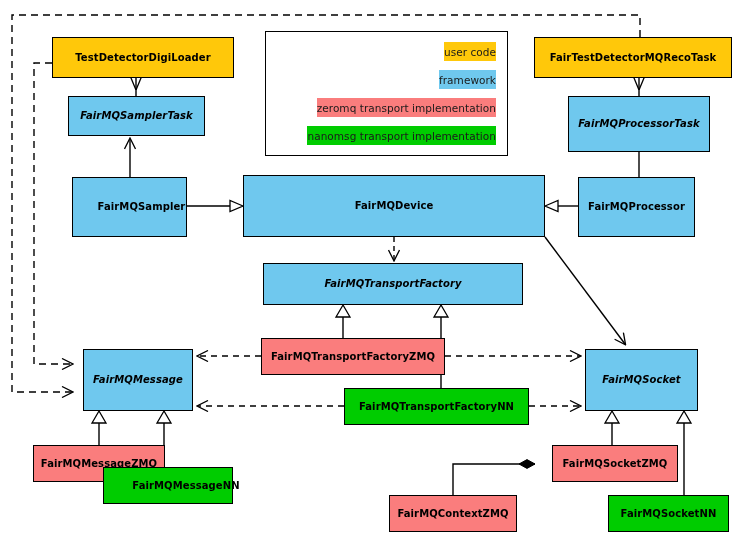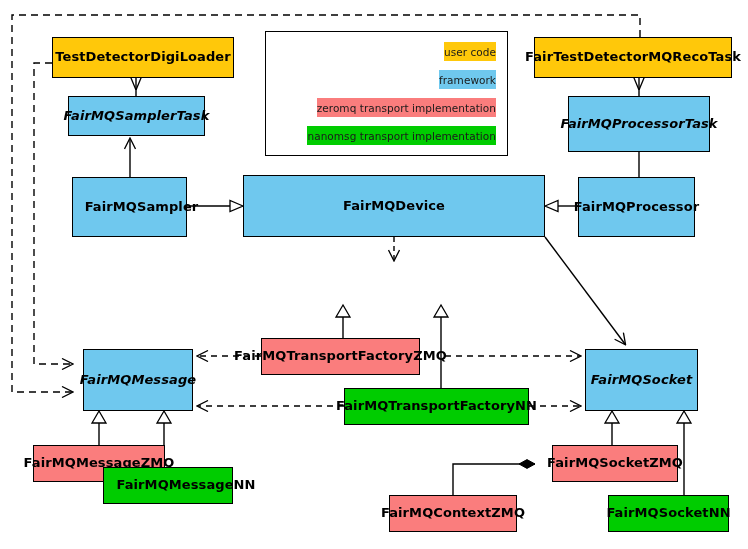--- a/index.html
+++ b/index.html
@@ -21,21 +21,21 @@
     pointer-events:none;
   }
   .node{
     position:absolute;
     box-sizing:border-box;
     border:1.4px solid #000000;
     display:flex;
     align-items:center;
     justify-content:center;
     text-align:center;
-    font-size:13px;
+    font-size:10px;
     font-weight:bold;
     color:#000000;
     line-height:1.15;
     letter-spacing:0.1px;
     padding:0 4px;
   }
   .node.abstract{ font-style:italic; }
   .c-user{ background:#FFC80A; }
   .c-framework{ background:#6FC8EE; }
   .c-zmq{ background:#FA7D7D; }
@@ -178,22 +178,23 @@
   <div class="node c-framework abstract" style="left:68px;top:96px;width:137px;height:40px;">FairMQSamplerTask</div>
 
   <div class="node c-framework abstract" style="left:568px;top:96px;width:142px;height:56px;">FairMQProcessorTask</div>
 
   <div class="node c-framework" style="left:72px;top:177px;width:115px;height:60px;padding-left:28px;">FairMQSampler</div>
 
   <div class="node c-framework" style="left:243px;top:175px;width:302px;height:62px;">FairMQDevice</div>
 
   <div class="node c-framework" style="left:578px;top:177px;width:117px;height:60px;">FairMQProcessor</div>
 
-
-  <div class="node c-zmq" style="left:261px;top:338px;width:159px;height:37px;">FairMQTransportFactoryZMQ</div>
+  <div class="node c-framework abstract" style="left:263px;top:263px;width:260px;height:42px;">FairMQTransportFactory</div>
+
+  <div class="node c-zmq" style="left:261px;top:338px;width:184px;height:37px;">FairMQTransportFactoryZMQ</div>
 
   <div class="node c-nn" style="left:344px;top:388px;width:185px;height:37px;">FairMQTransportFactoryNN</div>
 
   <div class="node c-framework abstract" style="left:83px;top:349px;width:110px;height:62px;">FairMQMessage</div>
 
   <div class="node c-framework abstract" style="left:585px;top:349px;width:113px;height:62px;">FairMQSocket</div>
 
   <div class="node c-zmq" style="left:33px;top:445px;width:132px;height:37px;">FairMQMessageZMQ</div>
 
   <div class="node c-nn" style="left:103px;top:467px;width:130px;height:37px;padding-left:40px;">FairMQMessageNN</div>

